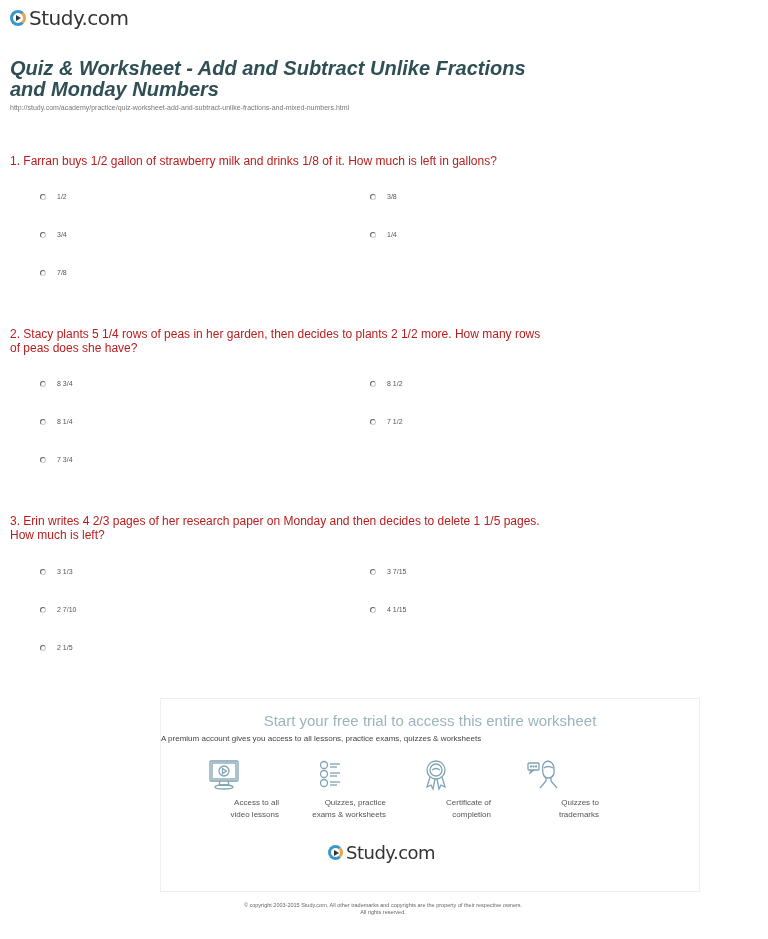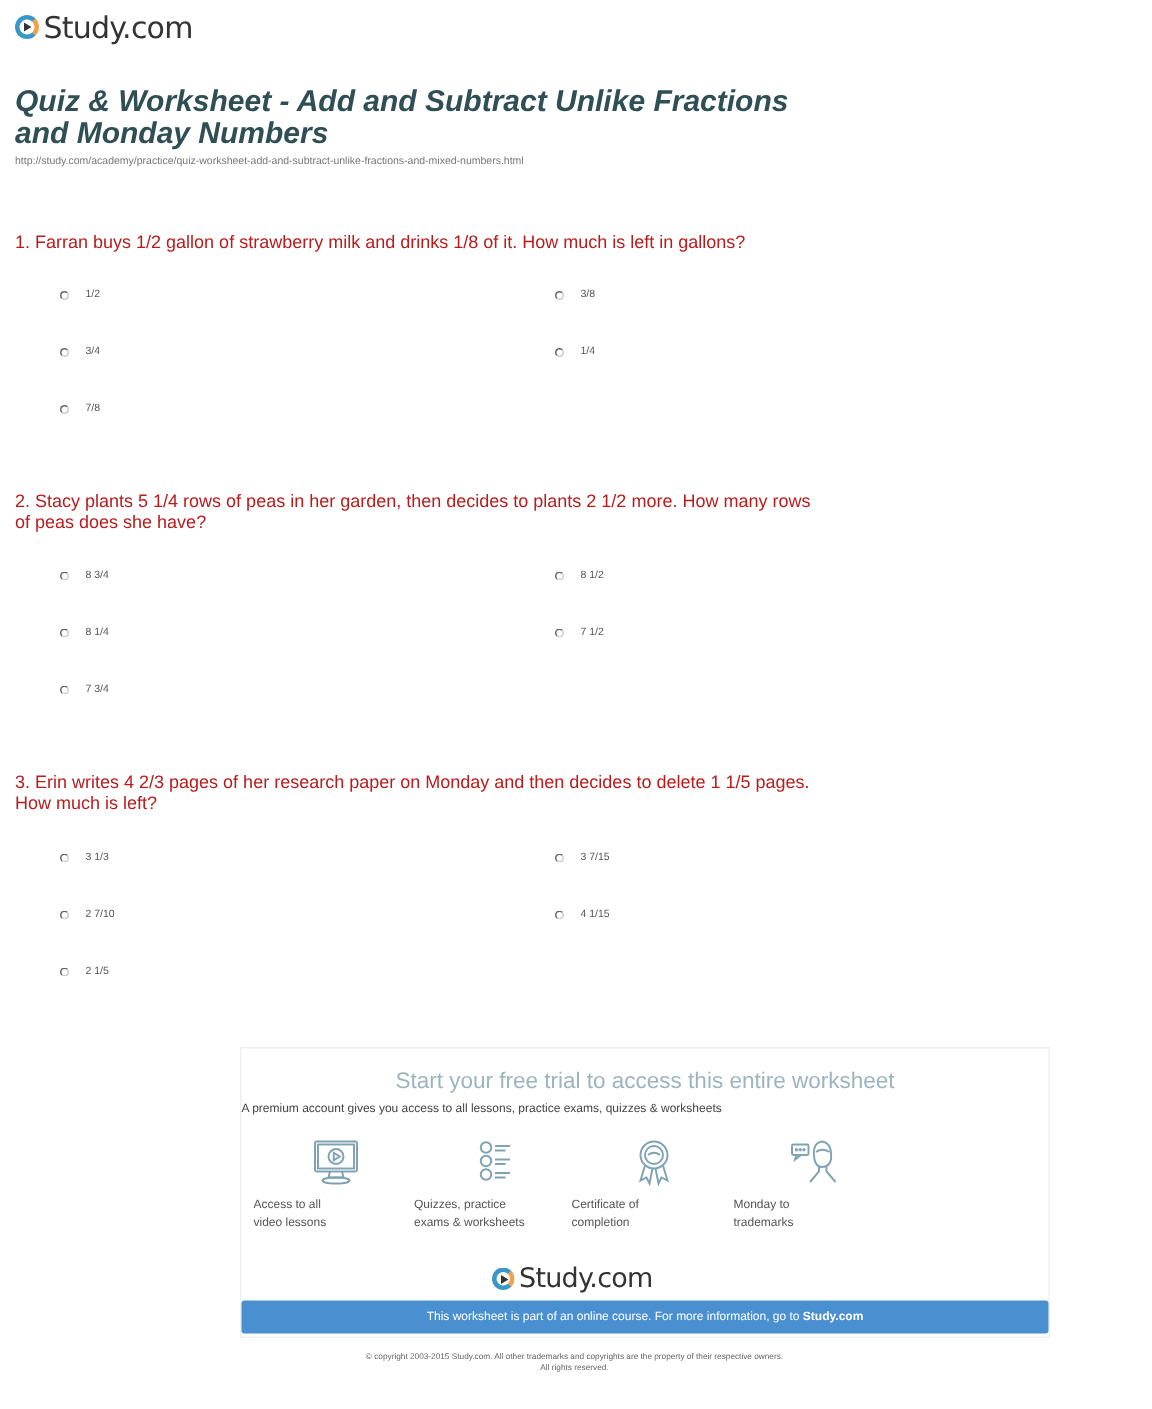--- a/index.html
+++ b/index.html
@@ -19,21 +19,21 @@
   .url { position: absolute; left: 10px; top: 104px; font-size: 7px; color: #777; }
 
   .question { position: absolute; left: 10px; width: 610px; font-size: 12px; line-height: 14px; color: #b91c1c; }
   .options { position: absolute; left: 0; width: 768px; }
   .opt { position: absolute; display: flex; align-items: center; font-size: 7px; color: #555; }
   .radio { width: 6px; height: 6px; border: 1.5px solid #666; border-right-color: #ccc; border-bottom-color: #ccc; border-radius: 50%; margin-right: 11px; box-sizing: border-box; }
 
   .promo { position: absolute; left: 160px; top: 698px; width: 540px; height: 194px; border: 1px solid #eef0f0; box-sizing: border-box; background: #fff; }
   .promo-head { position: absolute; left: 0; width: 100%; top: 13px; text-align: center; font-size: 15px; color: #9cb4c0; font-weight: normal; }
   .promo-sub { position: absolute; left: 0; width: 100%; top: 35px; font-size: 8px; color: #444; }
-  .feature { position: absolute; top: 60px; width: 110px; text-align: left; }
+  .feature { position: absolute; top: 60px; width: 110px; text-align: right; }
   .feature svg { display: block; margin: 0 auto; }
   .feature .ftext { font-size: 8px; line-height: 12px; color: #555; margin-top: 6px; }
 
   #bottom-logo { left: 167px; top: 143px; }
   #bottom-logo .mark { width: 15px; height: 15px; border: 3px solid #3a98c8; border-right-color: #f0a24a; }
   #bottom-logo .mark::after { border-width: 3px 0 3px 5px; border-color: transparent transparent transparent #333; left: 3px; top: 2px; }
   #bottom-logo .word { font-size: 18px; margin-left: 3px; }
 
   .banner { position: absolute; left: 0; top: 168px; width: 100%; height: 22px; background: #4a90d0; border-radius: 2px; color: #fff; font-size: 8px; text-align: center; line-height: 22px; }
   .banner b { font-weight: bold; }
@@ -191,31 +191,28 @@
       <path d="M5 11 L4 14 L8 11"></path>
       <circle cx="5" cy="7.5" r="0.5"></circle>
         <circle cx="7.5" cy="7.5" r="0.5"></circle>
         <circle cx="10" cy="7.5" r="0.5"></circle>
       <path d="M17 14 Q15 3 22 2 Q29 3 28 14 Q27 19 22 19 Q18 19 17 14 Z"></path>
       <path d="M18 9 Q22 6 27 9"></path>
       <path d="M20 19 L20 22 L14 29"></path>
       <path d="M25 19 L25 22 L31 29"></path>
     </svg>
     <div class="ftext">
-      <div>Monday to</div>
+      <div>Quizzes to</div>
       <div>trademarks</div>
     </div>
   </div>
 
   <div class="logo" id="bottom-logo">
     <span class="mark"></span>
     <span class="word">Study.com</span>
   </div>
 
-  <div class="banner">
-    <span>This worksheet is part of an online course. For more information, go to </span><b>Study.com</b>
-  </div>
 </div>
 
 <div class="copyright">
   <div>© copyright 2003-2015 Study.com. All other trademarks and copyrights are the property of their respective owners.</div>
   <div>All rights reserved.</div>
 </div>
 
 </body></html>

